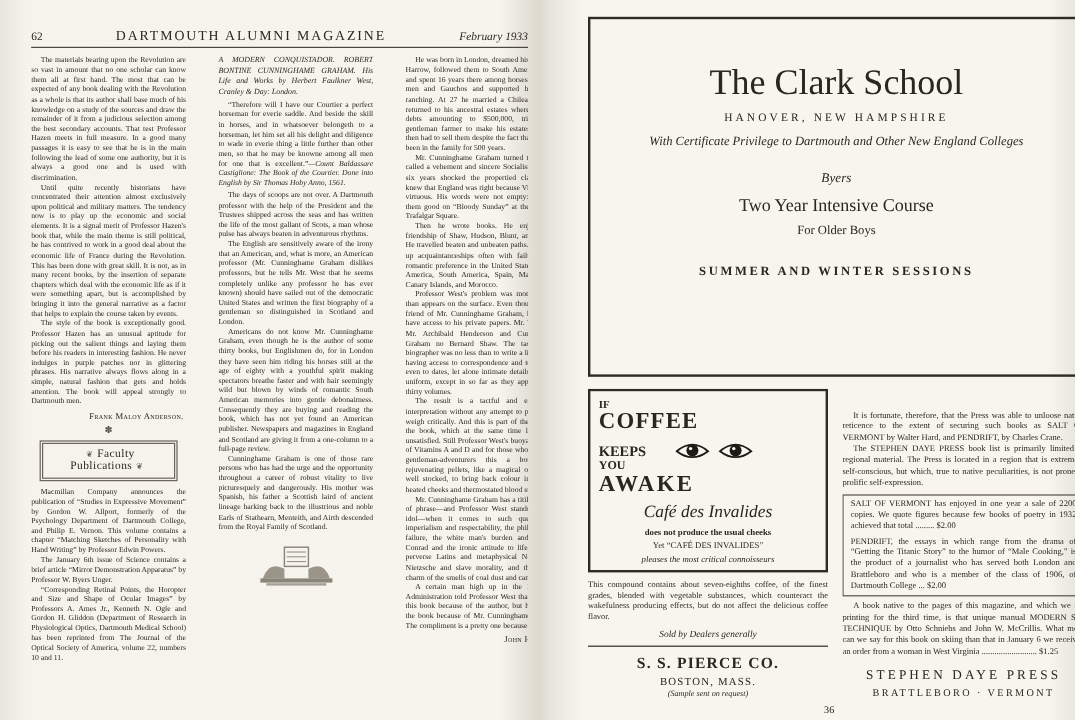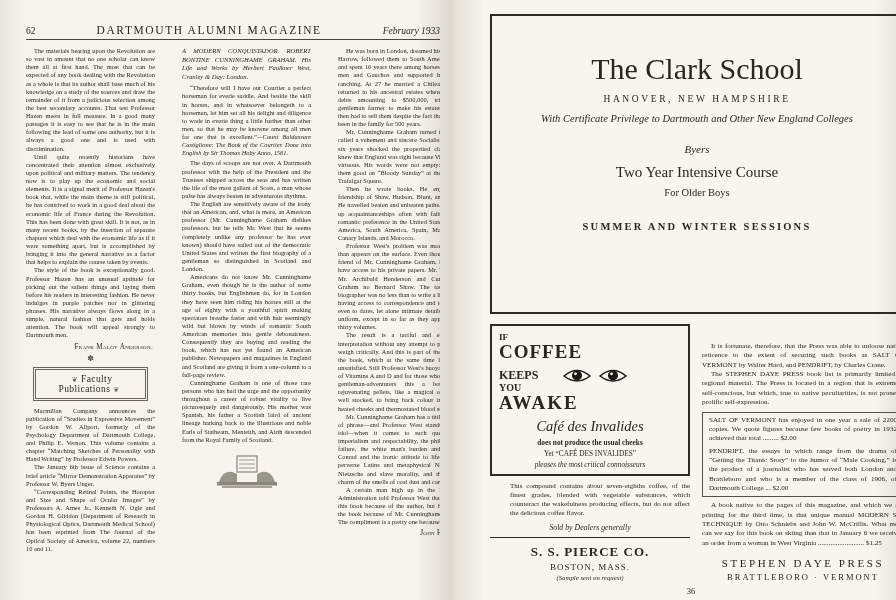--- a/index.html
+++ b/index.html
@@ -57,21 +57,21 @@
   .ca-if { font-size:9px; font-weight:bold; }
   .ca-coffee { font-size:19px; font-weight:bold; letter-spacing:1px; line-height:1.05; }
   .ca-mid { display:flex; align-items:flex-end; gap:24px; margin-top:1px; }
   .ca-keeps { font-size:12px; font-weight:bold; line-height:1.1; }
   .ca-you { font-size:10px; font-weight:bold; }
   .ca-awake { font-size:19px; font-weight:bold; letter-spacing:2px; line-height:1.05; }
   .cafe-brand { font-size:14.5px; font-style:italic; text-align:center; margin-top:5px; }
   .cafe-l1 { font-weight:bold; font-size:7.3px; text-align:center; margin-top:3px; }
   .cafe-l2 { font-size:7.3px; text-align:center; margin-top:2px; }
   .cafe-l3 { font-style:italic; font-size:7.3px; text-align:center; margin-top:2px; }
-  .cafe-body { font-size:7px; line-height:1.3; text-align:justify; margin-top:6px;margin-left:20px; }
+  .cafe-body { font-size:7px; line-height:1.3; text-align:justify; margin-top:6px; }
   .cafe-sold { font-style:italic; font-size:7.8px; text-align:center; margin-top:5px; }
   .cafe-rule { border-top:1px solid #2e2a24; margin-top:5px; }
   .cafe-co { font-size:13px; font-weight:bold; letter-spacing:1px; text-align:center; margin-top:6px; }
   .cafe-city { font-size:9px; letter-spacing:1px; text-align:center; margin-top:2px; }
   .cafe-sample { font-style:italic; font-size:6.8px; text-align:center; margin-top:2px; }
 
   .daye { flex:1; padding-top:18px; overflow:hidden; }
   .daye p { font-size:7.1px; line-height:1.32; text-align:justify; }
   .daye p.indent { text-indent:9px; }
   .daye-box { border:1px solid #55504a; padding:3px 6px; margin:4px 0; }

